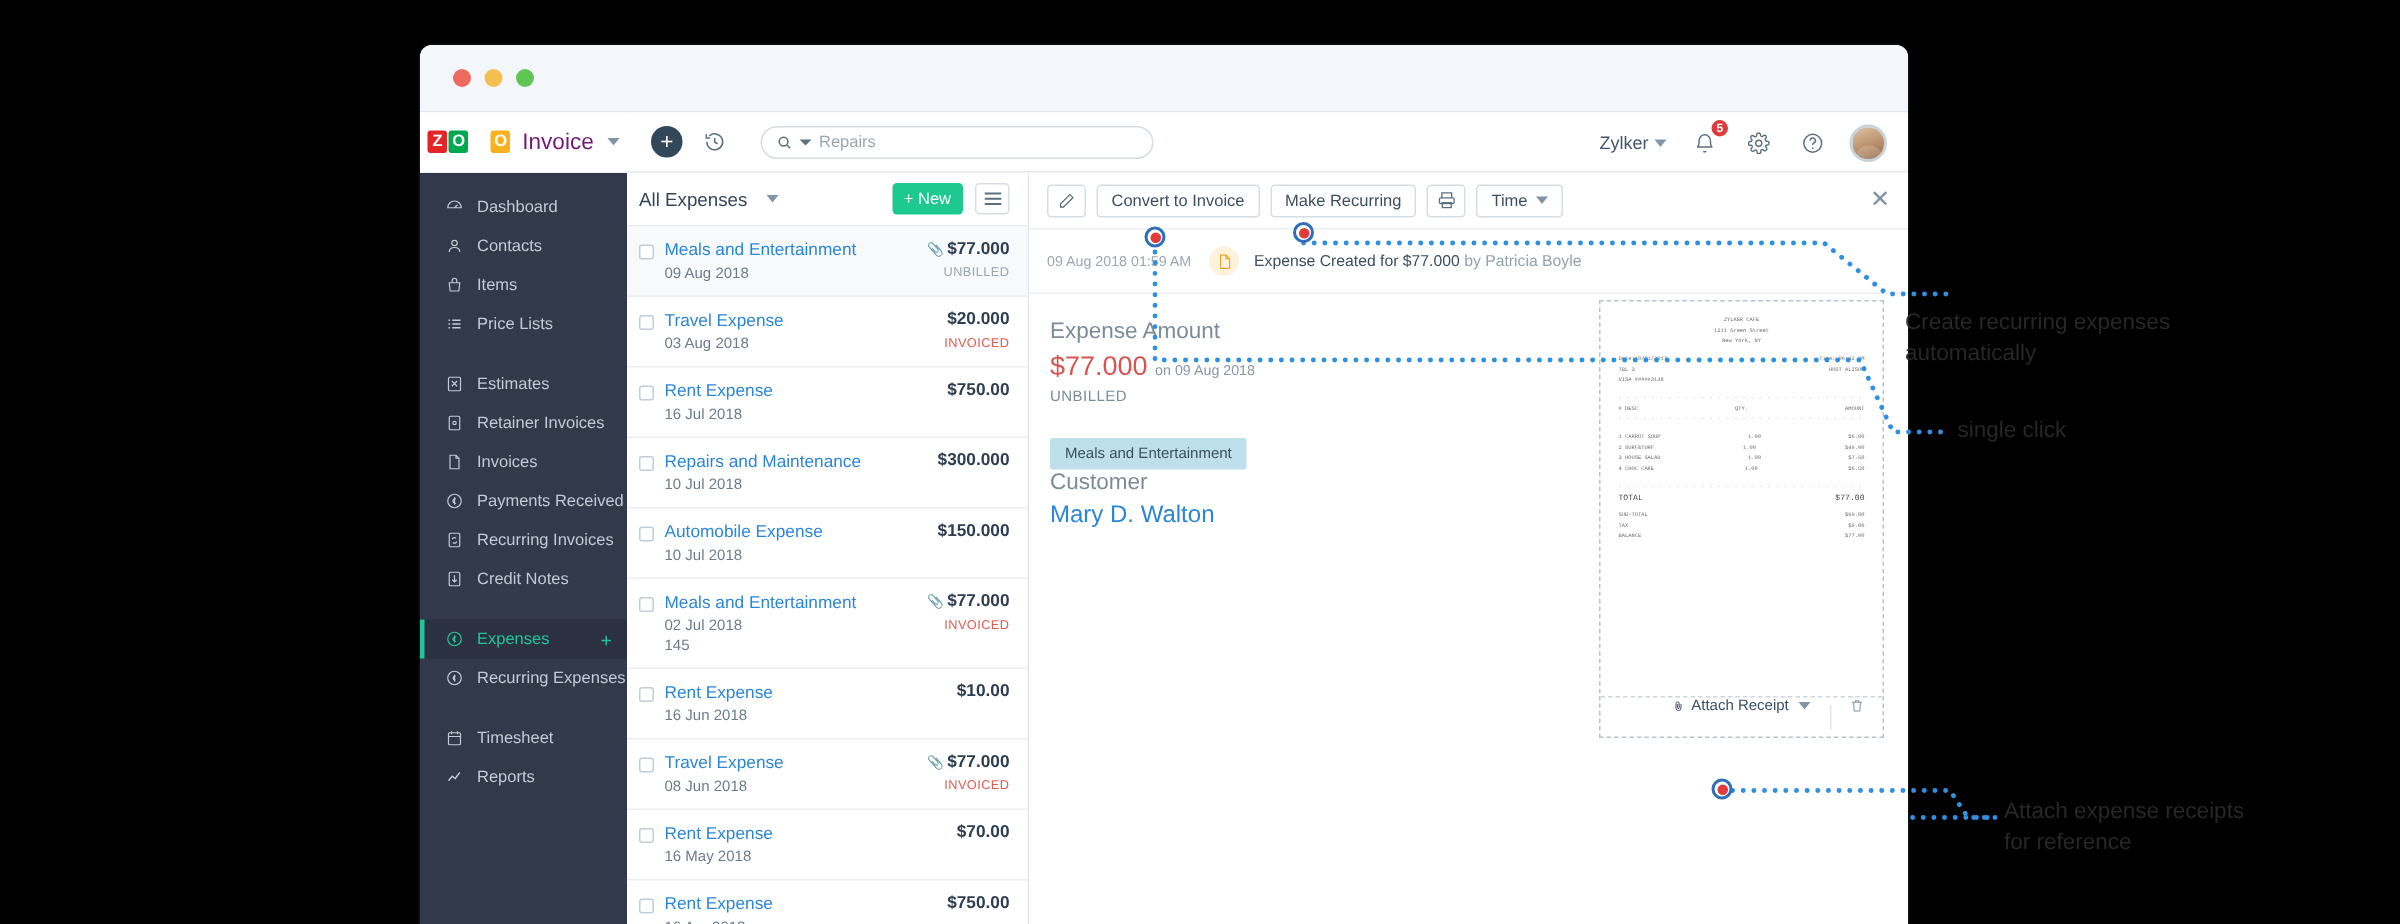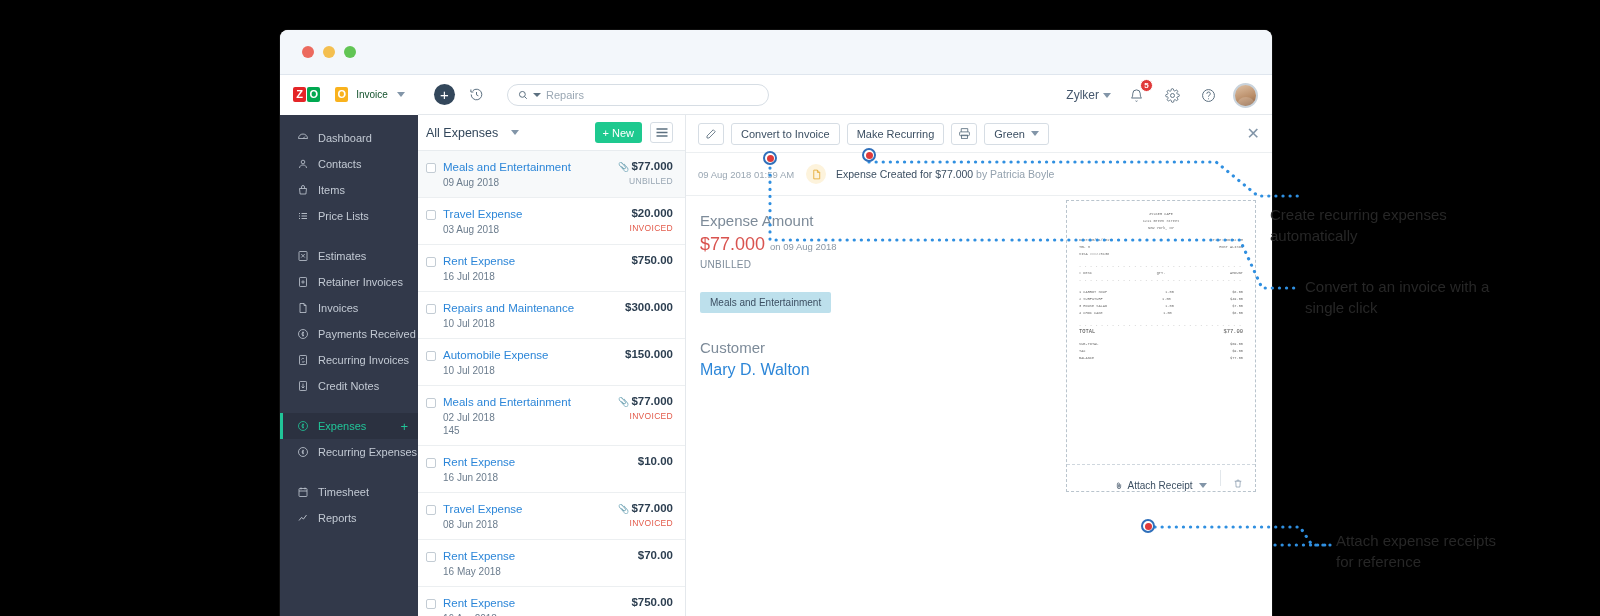--- a/index.html
+++ b/index.html
@@ -47,21 +47,21 @@
     width: 13px; height: 15px; display: inline-flex;
     align-items: center; justify-content: center;
     color: #fff; font-size: 11px; font-weight: bold;
     font-family: "Liberation Sans", sans-serif;
     border-radius: 2px; line-height: 1;
   }
   .zl.z { background: #e42527; }
   .zl.o1 { background: #00a850; }
   .zl.h { background: #207ac; }
   .zl.o2 { background: #f9b21d; }
-  .brandname { font-size: 10px; color: #14532d; margin-left: 4px; }
+  .brandname { font-size: 15px; color: #701a75; margin-left: 4px; }
   .caret-sm {
     display:inline-block; margin-left:5px;
     border-left: 4px solid transparent; border-right: 4px solid transparent;
     border-top: 5px solid #8295a8;
   }
   .hdr-icons { display: flex; align-items: center; gap: 10px; margin-left: 16px; }
   .circle-plus {
     width: 21px; height: 21px; border-radius: 50%;
     background: #33475b; color: #fff;
     display: flex; align-items: center; justify-content: center;
@@ -191,21 +191,21 @@
   .lbl { font-size: 15px; color: #7d8b99; }
   .amtline { margin-top: 5px; display: flex; align-items: baseline; gap: 5px; }
   .bigamt { font-size: 18px; color: #d9534f; }
   .amtdate { font-size: 9.5px; color: #8a97a4; }
   .unbilled-txt { font-size: 10px; color: #7d8b99; margin-top: 4px; letter-spacing:.3px; }
   .cat-chip {
     display: inline-block; margin-top: 22px;
     background: #bde0ec; color: #3c4f62;
     font-size: 10px; padding: 5px 10px; border-radius: 2px;
   }
-  .cust-block { margin-top: 26px; }
+  .cust-block { }
   .cust-name { font-size: 16px; color: #2c86d8; margin-top: 5px; }
 
   
   .receiptbox {
     position: absolute; left: 380px; top: 4px;
     width: 190px; height: 292px;
     border: 1px dashed #b9c4cd; background: #fff;
     display: flex; flex-direction: column;
   }
   .receiptimg { flex: 1; padding: 10px 12px 2px 12px; overflow: hidden; }
@@ -214,21 +214,21 @@
     color: #6b6b6b; font-size: 3.6px; line-height: 7px;
     transform-origin: top left;
   }
   .rc .ctr { text-align: center; }
   .rc .row { display: flex; justify-content: space-between; }
   .rc .sep { letter-spacing: .6px; color:#b9b9b9; overflow:hidden; white-space:nowrap; }
   .rc .big { font-size: 5.4px; color: #4a4a4a; }
   .rc .pad { height: 5px; }
   .attachbar {
     height: 27px; border-top: 1px dashed #cfd7de;
-    display: flex; align-items: flex-end; justify-content: center; gap: 0;
+    display: flex; align-items: flex-start; justify-content: center; gap: 0;
     position: relative;
   }
   .attach-lbl { font-size: 10px; color: #3c4f62; display:flex; align-items:center; gap:4px; }
   .trash-sep {
     position: absolute; right: 34px; top: 5px; bottom: 5px;
     width: 1px; background: #e2e7eb;
   }
   .trash { position: absolute; right: 12px; color: #8295a8; font-size: 11px; }
 
   
@@ -589,21 +589,21 @@
           <button class="tbtn">Convert to Invoice</button>
           <button class="tbtn">Make Recurring</button>
           <button class="tbtn icon-only">
             <svg width="13" height="13" viewBox="0 0 24 24" fill="none" stroke="#5c7080" stroke-width="1.6">
               <path d="M6 9V3h12v6"></path>
                 <rect x="3" y="9" width="18" height="7" rx="1.5"></rect>
                 <rect x="6.5" y="15" width="11" height="6"></rect>
             </svg>
           </button>
           <button class="tbtn">
-            <span>Green</span>
+            <span>Time</span>
             <span class="caret-sm" style="margin-left:2px"></span>
           </button>
           <span class="closeX">✕</span>
         </div>
 
         <div class="dtimeline">
           <span class="tl-date">09 Aug 2018 01:59 AM</span>
           <span class="tl-icon">
             <svg width="11" height="11" viewBox="0 0 24 24" fill="none" stroke="#e6a92e" stroke-width="1.8">
               <path d="M6 2.5h8l5 5V21.5H6z"></path>
@@ -733,21 +733,20 @@
 
   <div class="marker" style="left:763px; top:151px"></div>
   <div class="marker" style="left:862px; top:148px"></div>
   <div class="marker" style="left:1141px; top:519px"></div>
 
   <div class="anno-text a1">
     <div>Create recurring expenses</div>
     <div>automatically</div>
   </div>
   <div class="anno-text a2">
-    <div>Convert to an invoice with a</div>
     <div>single click</div>
   </div>
   <div class="anno-text a3">
     <div>Attach expense receipts</div>
     <div>for reference</div>
   </div>
 
 </div>
 
 </body></html>

